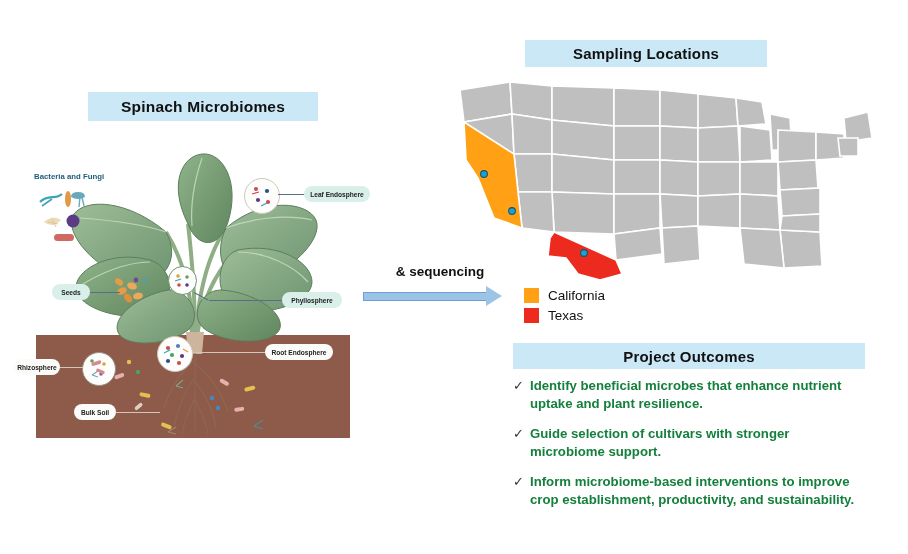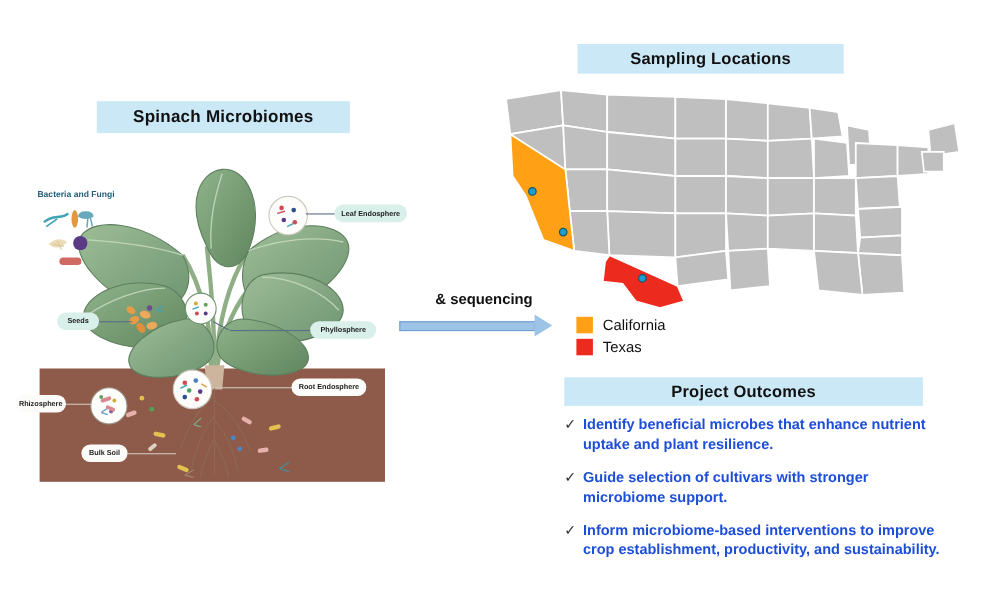--- a/index.html
+++ b/index.html
@@ -8,21 +8,21 @@
 
   .abs{position:absolute;}
 
   
   .banner{background:#cbe8f7;color:#111;font-weight:bold;
           display:flex;align-items:center;justify-content:center;
           letter-spacing:.2px;}
 
   #spinach-banner{left:88px;top:92px;width:230px;height:29px;font-size:15.5px;}
   #map-banner{left:525px;top:40px;width:242px;height:27px;font-size:15px;}
-  #outcomes-banner{left:513px;top:343px;width:326px;height:26px;font-size:15px;}
+  #outcomes-banner{left:513px;top:343px;width:352px;height:26px;font-size:15px;}
 
   
   #plant-panel{left:16px;top:140px;width:350px;height:310px;}
 
   #soil{position:absolute;left:20px;top:195px;width:314px;height:103px;
         background:#8e5a49;}
 
   .pill{position:absolute;display:flex;align-items:center;justify-content:center;
         font-size:6.6px;font-weight:bold;color:#222;border-radius:9px;
         white-space:nowrap;padding:0 5px;box-sizing:border-box;}
@@ -56,21 +56,21 @@
   
   #map-legend{left:524px;top:288px;}
   .legend-row{display:flex;align-items:flex-start;margin-bottom:5px;}
   .legend-swatch{width:15px;height:15px;margin-right:9px;}
   .legend-label{font-size:13.5px;color:#111;}
 
   
   #outcomes-list{left:513px;top:377px;width:345px;}
   .bullet{display:flex;margin-bottom:13px;}
   .tick{font-size:13px;color:#333;width:17px;flex:none;line-height:17px;}
-  .btext{font-size:13.2px;font-weight:bold;color:#1d4ed8;line-height:17.5px;}
+  .btext{font-size:13.2px;font-weight:bold;color:#15803d;line-height:17.5px;}
 </style>
 </head>
 <body>
 
 <div class="abs banner" id="spinach-banner">Spinach Microbiomes</div>
 
 <div class="abs" id="plant-panel">
 
   <div id="soil"></div>
 

